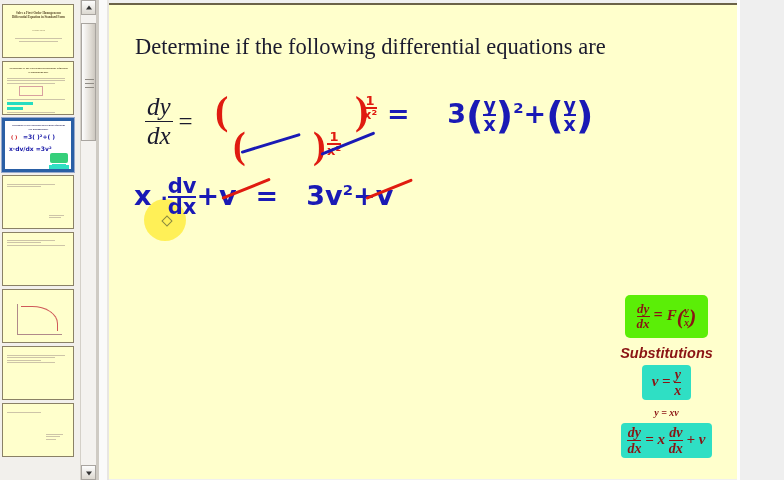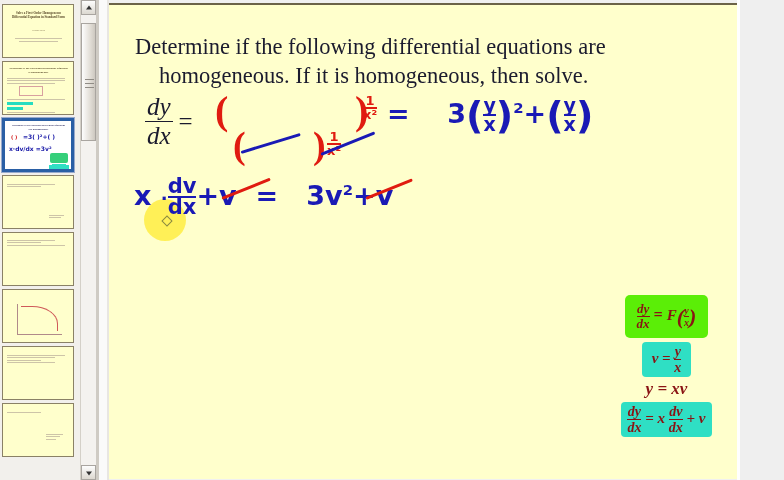--- a/index.html
+++ b/index.html
@@ -321,21 +321,20 @@
   </div>
 
   <div id="sep1"></div>
   <div id="sep2"></div>
   <div id="sep3"></div>
 
   <div id="slide">
 
     <div id="prompt">
       <span>Determine if the following differential equations are</span>
-      <span class="l2">homogeneous.  If it is homogeneous, then solve.</span>
     </div>
 
     <div id="eq1">
 
       <span class="frac mserif" id="dydx">
         <span class="num">dy</span>
         <span class="den">dx</span>
       </span>
 
       <span id="eqsign">=</span>
@@ -394,36 +393,37 @@
             <span class="rfrac">
               <span class="n">dy</span>
               <span class="d">dx</span>
             </span>
             <span>=</span>
             <span style="font-size:15px;">F</span><span class="rparen">(</span><span class="rfrac" style="font-size:10px;line-height:11px;"><span class="n">y</span><span class="d">x</span></span><span class="rparen">)</span>
           </span>
         </span>
       </div>
 
+      <div id="subs-label">Substitutions</div>
 
       <div class="refrow">
         <span class="hl-cyan">
           <span class="refmath" style="font-size:15px;">
             <span>v</span>
             <span>=</span>
             <span class="rfrac" style="font-size:14px;line-height:15px;">
               <span class="n">y</span>
               <span class="d">x</span>
             </span>
           </span>
         </span>
       </div>
 
       <div class="refrow" style="margin-top:2px;">
-        <span class="refmath" style="font-size:17px;font-style:italic;">y = xv</span>
+        <span class="refmath" style="font-size:10px;font-style:italic;">y = xv</span>
       </div>
 
       <div class="refrow" style="margin-top:3px;">
         <span class="hl-cyan" style="padding:2px 6px;">
           <span class="refmath" style="font-size:15px;">
             <span class="rfrac" style="font-size:14px;line-height:15px;">
               <span class="n">dy</span>
               <span class="d">dx</span>
             </span>
             <span>=</span>

